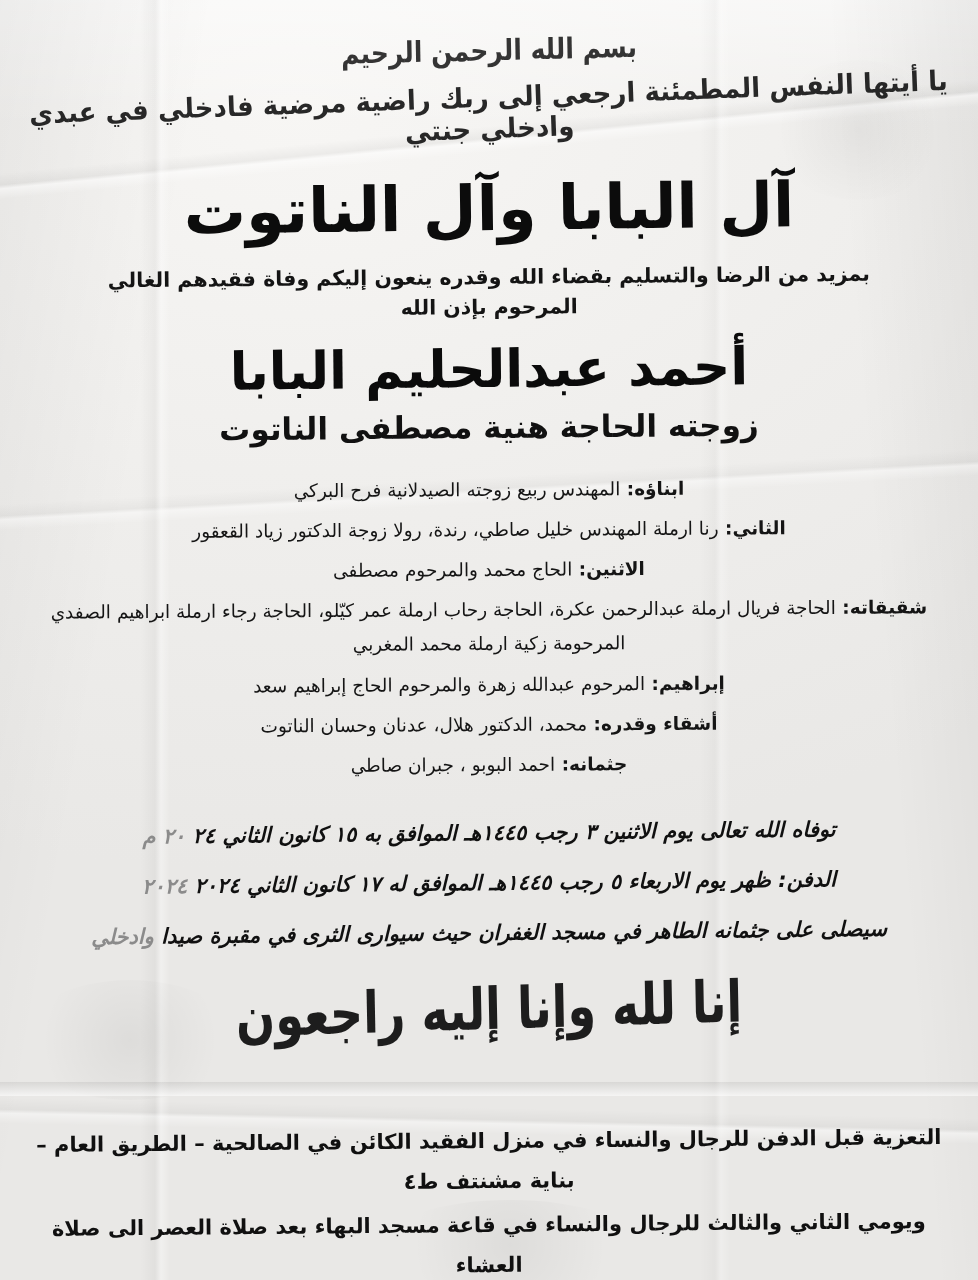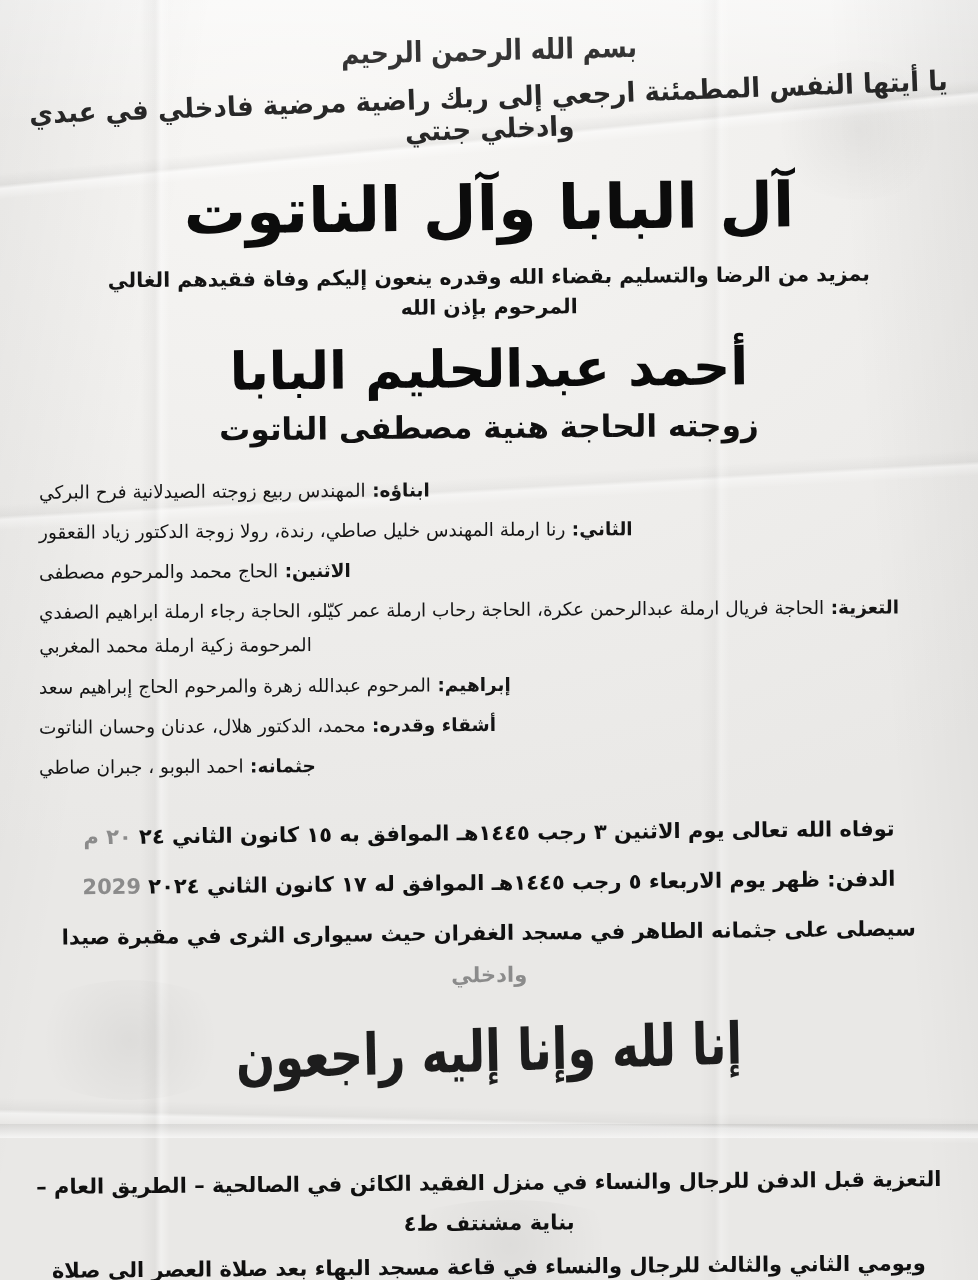--- a/index.html
+++ b/index.html
@@ -117,41 +117,42 @@
   .spouse-name {
     margin-top: 10px;
     font-size: 31px;
     font-weight: 700;
     color: #111111;
     transform: rotate(-0.5deg);
   }
 
   .relatives {
     margin-top: 28px;
-    text-align: left;
+    text-align: center;
     font-size: 18.5px;
     line-height: 1.85;
     color: #151515;
     font-weight: 700;
   }
   .relatives .rel-row {
     display: block;
     margin: 0 auto 6px auto;
     max-width: 900px;
     transform: rotate(-0.35deg);
   }
   .relatives .rel-label { font-weight: 700; }
   .relatives .rel-value { font-weight: 400; }
 
   .timings {
     margin-top: 30px;
     font-size: 21px;
     font-weight: 700;
     line-height: 2.0;
     color: #101010;
+    font-style: italic;
   }
   .timings .t-row {
     display: block;
     transform: rotate(-0.6deg);
     margin-bottom: 8px;
   }
   .faded-tail { color: #8b8b8b; }
 
   .inna {
     margin-top: 28px;
@@ -229,21 +230,21 @@
       </div>
       <div class="rel-row">
         <span class="rel-label">الثاني:</span>
         <span class="rel-value">رنا ارملة المهندس خليل صاطي، رندة، رولا زوجة الدكتور زياد القعقور</span>
       </div>
       <div class="rel-row">
         <span class="rel-label">الاثنين:</span>
         <span class="rel-value">الحاج محمد والمرحوم مصطفى</span>
       </div>
       <div class="rel-row">
-        <span class="rel-label">التعزية:</span>
+        <span class="rel-label">شقيقاته:</span>
         <span class="rel-value">الحاجة فريال ارملة عبدالرحمن عكرة، الحاجة رحاب ارملة عمر كيّلو، الحاجة رجاء ارملة ابراهيم الصفدي المرحومة زكية ارملة محمد المغربي</span>
       </div>
       <div class="rel-row">
         <span class="rel-label">إبراهيم:</span>
         <span class="rel-value">المرحوم عبدالله زهرة والمرحوم الحاج إبراهيم سعد</span>
       </div>
       <div class="rel-row">
         <span class="rel-label">أشقاء وقدره:</span>
         <span class="rel-value">محمد، الدكتور هلال، عدنان وحسان الناتوت</span>
       </div>
@@ -253,21 +254,21 @@
       </div>
     </div>
 
     <div class="timings">
       <div class="t-row">
         <span>توفاه الله تعالى يوم الاثنين ٣ رجب ١٤٤٥هـ الموافق به ١٥ كانون الثاني ٢٤</span>
         <span class="faded-tail">٢٠ م</span>
       </div>
       <div class="t-row">
         <span>الدفن: ظهر يوم  الاربعاء ٥ رجب ١٤٤٥هـ الموافق له ١٧ كانون الثاني ٢٠٢٤</span>
-        <span class="faded-tail">2029</span>
+        <span class="faded-tail">٢٠٢٤</span>
       </div>
       <div class="t-row">
         <span>سيصلى على جثمانه الطاهر في مسجد الغفران حيث سيوارى الثرى في مقبرة صيدا</span>
         <span class="faded-tail">وادخلي</span>
       </div>
     </div>
 
     <div class="inna">إنا لله وإنا إليه راجعون</div>
 
   </div>

